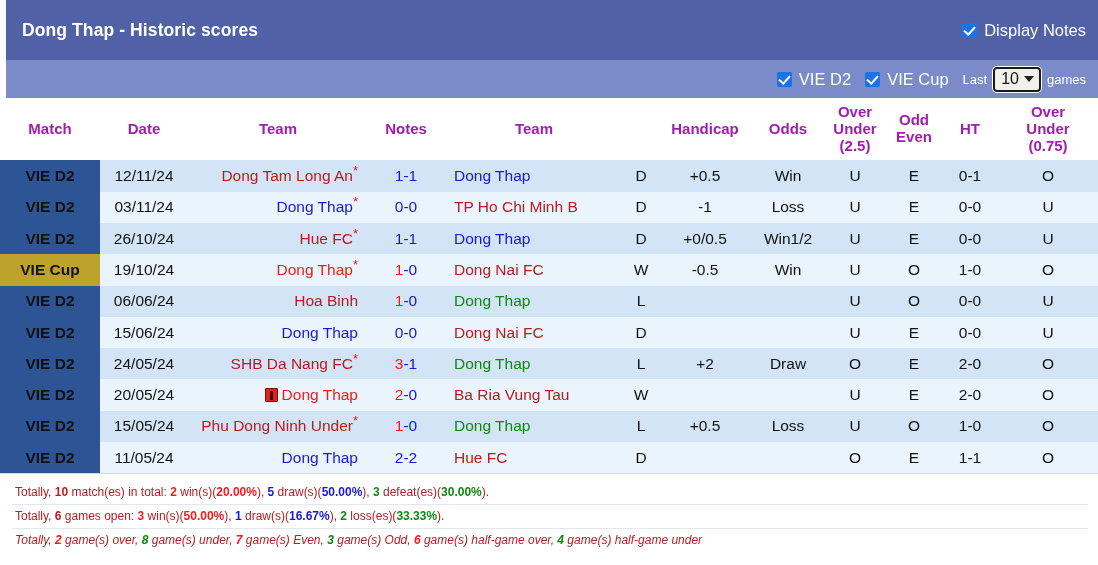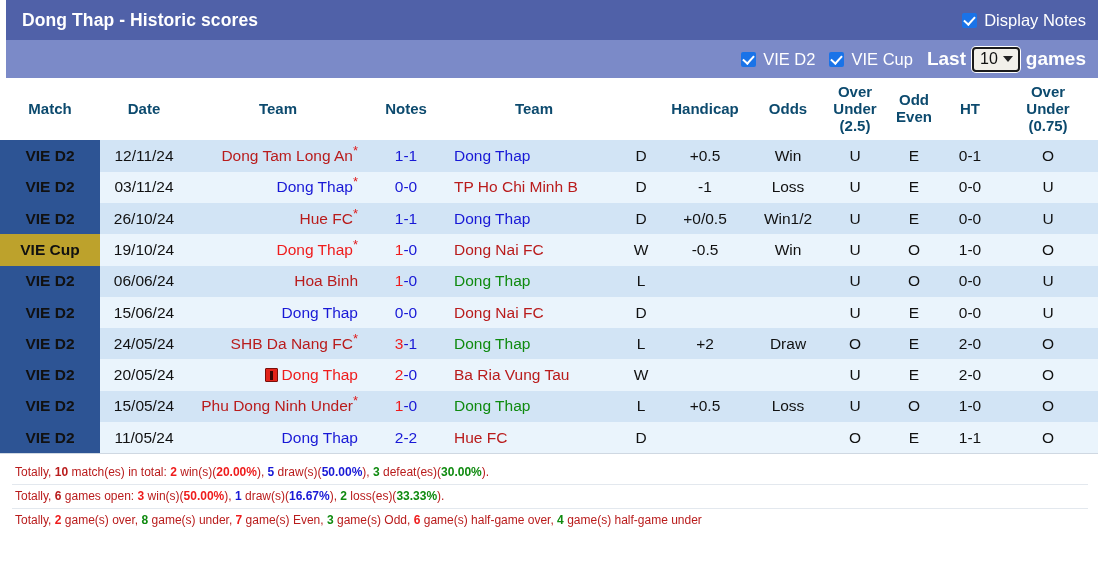--- a/index.html
+++ b/index.html
@@ -9,21 +9,21 @@
     font-family: "Liberation Sans", sans-serif;
   }
   .page {
     width: 1098px; height: 565px;
     position: relative;
     background: #ffffff;
     overflow: hidden;
   }
   
   .titlebar {
-    height: 40px;
+    height: 60px;
     background: #5061a8;
     display: flex; align-items: center;
     padding: 0 12px 0 16px;
     border-left: 6px solid #ffffff;
   }
   .title-text {
     color: #ffffff;
     font-size: 17.5px;
     font-weight: bold;
     letter-spacing: 0.1px;
@@ -44,22 +44,22 @@
     white-space: nowrap;
   }
   .ctl-label {
     color: #ffffff;
     font-size: 16.5px;
     font-weight: normal;
     margin-left: 7px;
   }
   .ctl-plain {
     color: #ffffff;
-    font-size: 19px;
-    font-weight: bold;
+    font-size: 13px;
+    font-weight: normal;
   }
   .cbox {
     width: 15px; height: 15px;
     background: #1a73e8;
     border-radius: 2px;
     position: relative;
     flex: 0 0 auto;
     cursor: pointer;
   }
   .cbox::after {
@@ -95,21 +95,21 @@
   }
   
   table.scores {
     width: 100%;
     border-collapse: collapse;
     table-layout: fixed;
   }
   table.scores th {
     font-size: 15px;
     font-weight: bold;
-    color: #0c4a6e;
+    color: #a21caf;
     background: #ffffff;
     padding: 6px 2px;
     line-height: 1.12;
     vertical-align: middle;
     border: none;
   }
   thead tr { height: 62px; }
   table.scores td {
     font-size: 15.5px;
     padding: 0 3px;
@@ -162,21 +162,21 @@
     border-top: 1px solid #cfd8e2;
   }
   .sline {
     font-size: 12px;
     color: #111;
     line-height: 1.0;
     padding: 5px 0 6px 3px;
     border-bottom: 1px solid #e3e8ee;
     white-space: nowrap;
   }
-  .sline:last-child { border-bottom: none; }
+  .sline:last-child { border-bottom: none; font-style: italic; }
   .sline b { font-weight: bold; }
 </style>
 </head>
 <body>
 
 <div class="page">
 
   <div class="titlebar">
     <span class="title-text">Dong Thap - Historic scores</span>
     <span class="spacer"></span>

